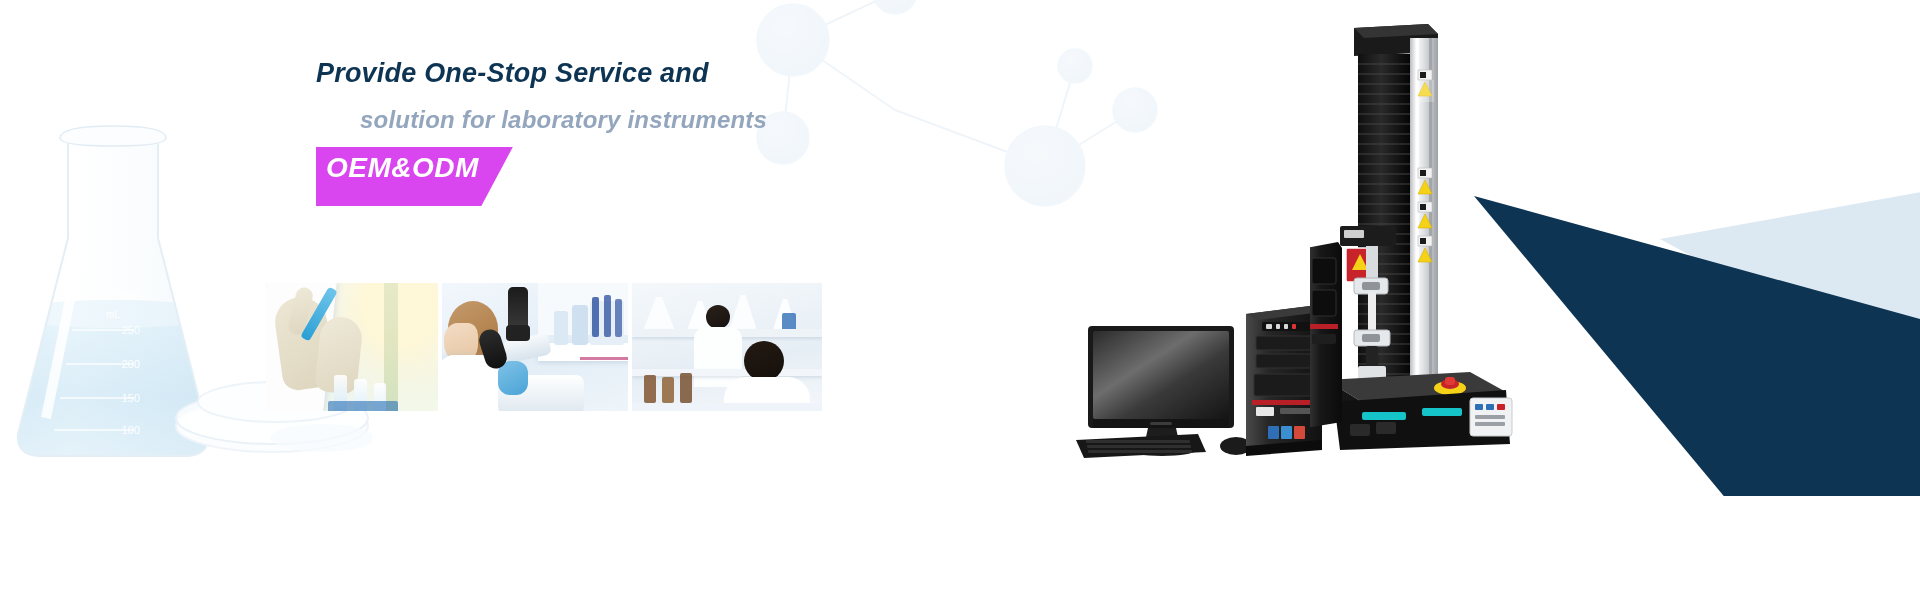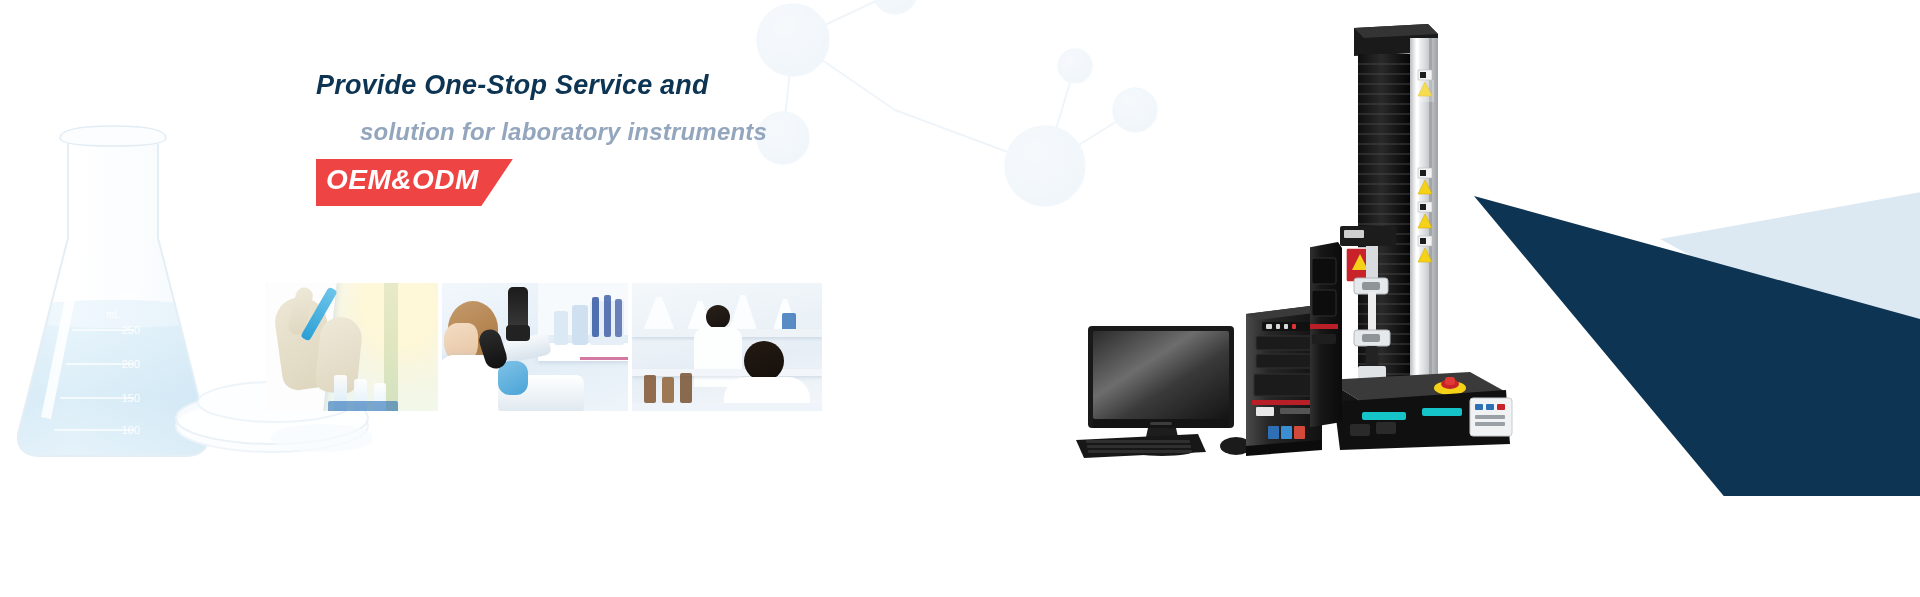--- a/index.html
+++ b/index.html
@@ -27,32 +27,31 @@
 
   
   .molecule { position:absolute; left:745px; top:-30px; width:430px; height:250px; opacity:.5; }
 
   
   .copy { position:absolute; left:316px; top:58px; width:560px; }
   .headline {
     font-size:27px; font-weight:bold; font-style:italic;
     color:#0d3553; letter-spacing:.2px; line-height:1.15;
     white-space:nowrap;
-    margin-top:12px;
   }
   .subline {
     margin-top:17px;
     font-size:24px; font-weight:bold; font-style:italic;
     color:#93a6bd; letter-spacing:.2px; white-space:nowrap;margin-left:44px;
   }
   .badge {
     margin-top:13px; display:inline-block; position:relative;
-    background:#ef4444; color:#fff;
+    background:#d946ef; color:#fff;
     font-size:28px; font-weight:bold; font-style:italic;
-    padding:5px 34px 10px 10px;
+    padding:5px 34px 22px 10px;
     clip-path:polygon(0 0, 100% 0, 84% 100%, 0 100%);
     letter-spacing:.5px;
   }
 
   
   .photostrip { position:absolute; left:266px; top:283px; height:128px; display:flex; gap:4px; }
   .photo { position:relative; height:128px; overflow:hidden; background:#eef4f9; }
   .p1 { width:172px; }
   .p2 { width:186px; }
   .p3 { width:190px; }

